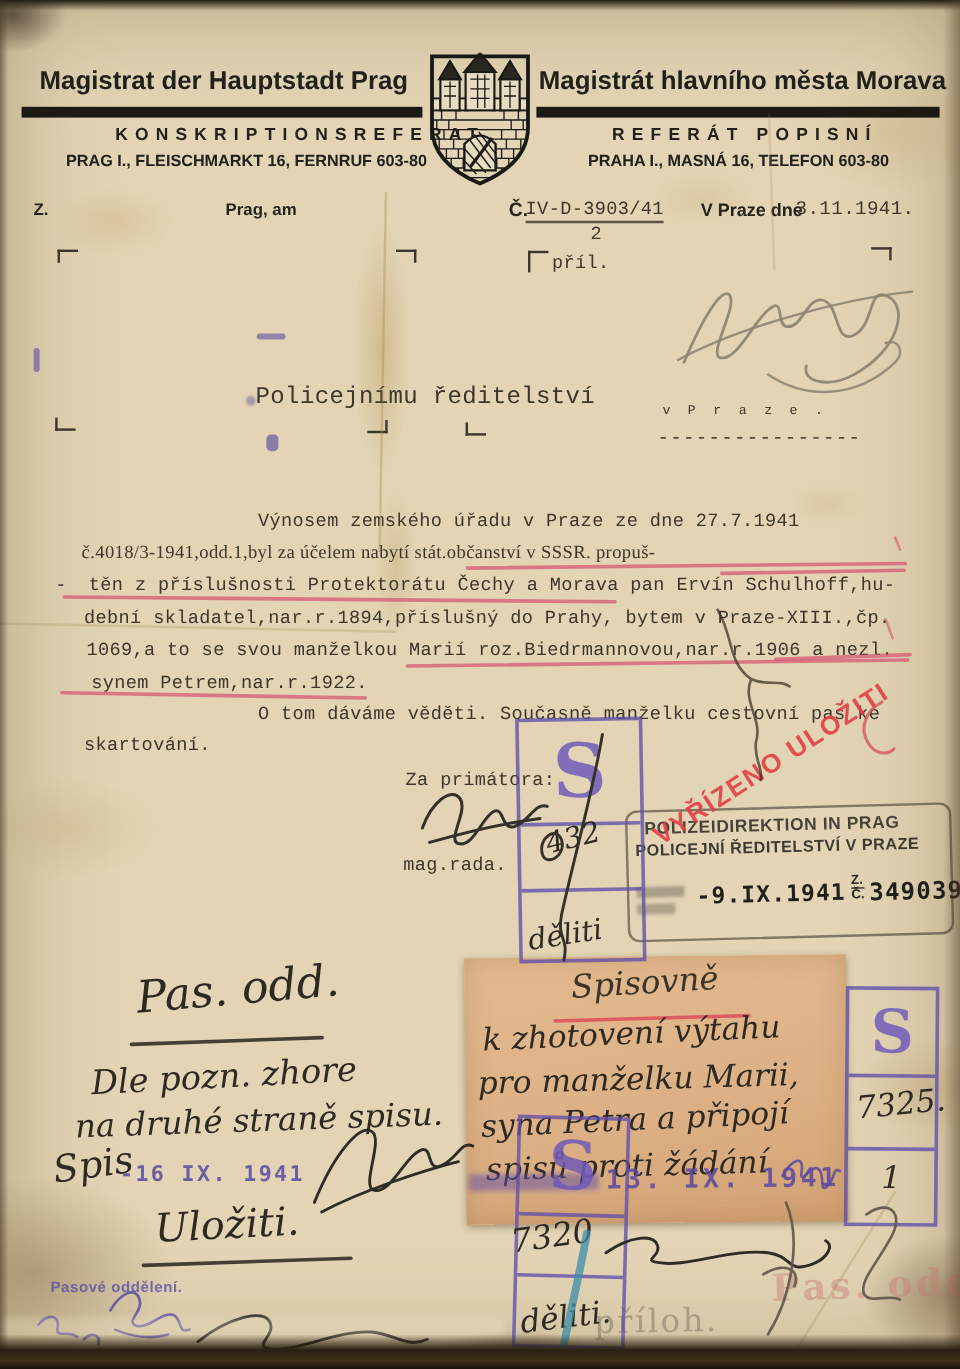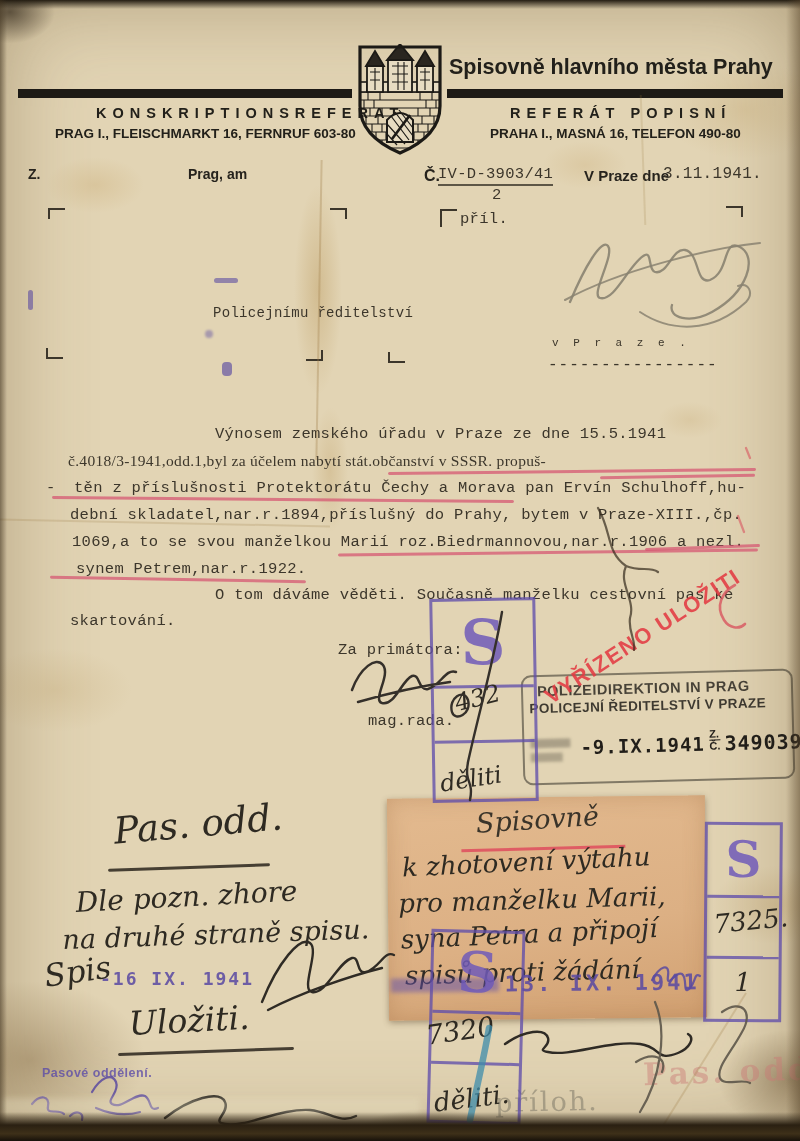--- a/index.html
+++ b/index.html
@@ -44,27 +44,28 @@
   .datepurple{font-family:"DejaVu Sans Mono",monospace;font-weight:bold;color:rgba(88,72,162,.85);white-space:pre;z-index:6;}
   .crease{position:absolute;background:rgba(158,124,70,.32);z-index:2;}
   svg.overlay{position:absolute;left:0;top:0;z-index:9;pointer-events:none;}
   .ghost{font-family:"DejaVu Serif",serif;white-space:pre;z-index:2;}
 </style>
 </head>
 <body>
 
 <div id="paper">
 
-  <div class="abs print" style="left:449px;top:55px;font-size:21.5px;z-index:2;">Spisovně hlavního města Prahy</div>
+  <div class="abs print" style="left:33px;top:55px;font-size:21.5px;z-index:2;">Magistrat der Hauptstadt Prag</div>
+  <div class="abs print" style="left:449px;top:55px;font-size:21.5px;z-index:2;">Magistrát hlavního města Morava</div>
   <div class="abs" style="left:18px;top:89px;width:334px;height:9px;background:#1d1a15;z-index:2;"></div>
   <div class="abs" style="left:447px;top:89px;width:336px;height:9px;background:#1d1a15;z-index:2;"></div>
   <div class="abs print" style="left:96px;top:105px;font-size:14.5px;letter-spacing:6px;z-index:2;">KONSKRIPTIONSREFERAT</div>
   <div class="abs print" style="left:55px;top:126px;font-size:13.5px;z-index:2;">PRAG I., FLEISCHMARKT 16, FERNRUF 603-80</div>
   <div class="abs print" style="left:510px;top:105px;font-size:14.5px;letter-spacing:6px;z-index:2;">REFERÁT POPISNÍ</div>
-  <div class="abs print" style="left:490px;top:126px;font-size:13.5px;z-index:2;">PRAHA I., MASNÁ 16, TELEFON 490-80</div>
+  <div class="abs print" style="left:490px;top:126px;font-size:13.5px;z-index:2;">PRAHA I., MASNÁ 16, TELEFON 603-80</div>
 
   <svg class="abs" style="left:356px;top:44px;z-index:3;" width="88" height="112" viewBox="0 0 88 112">
     <defs>
         <clipPath id="shieldclip">
           <path d="M4,3 H84 V62 Q84,92 44,109 Q4,92 4,62 Z"></path>
         </clipPath>
       </defs>
     <g clip-path="url(#shieldclip)" stroke="#1c1a16" stroke-width="1.1">
       <g>
         <path d="M4,48 H84 M4,56 H84 M4,64 H84 M4,72 H84 M4,80 H84 M4,88 H84 M4,96 H84 M4,104 H84" fill="none"></path>
@@ -104,43 +105,43 @@
 
   <span class="ctl" style="left:48px;top:208px;"></span>
   <span class="ctr" style="left:330px;top:208px;"></span>
   <span class="cbl" style="left:46px;top:348px;"></span>
   <span class="cbr" style="left:306px;top:350px;"></span>
   <span class="cbl" style="left:388px;top:352px;"></span>
   <span class="ctl" style="left:440px;top:209px;height:16px;"></span>
   <span class="ctr" style="left:726px;top:206px;"></span>
   <div class="abs tw" style="left:460px;top:210px;z-index:2;">příl.</div>
 
-  <div class="abs tw" style="left:213px;top:305px;font-size:14px;z-index:2;">Policejnímu ředitelství</div>
+  <div class="abs tw" style="left:213px;top:320px;font-size:20px;z-index:2;">Policejnímu ředitelství</div>
   <div class="abs tw" style="left:552px;top:337px;font-size:11px;letter-spacing:4px;z-index:2;">v P r a z e .</div>
   <div class="abs tw" style="left:548px;top:356px;font-size:16px;letter-spacing:1px;z-index:2;">----------------</div>
 
-  <div class="abs tw" style="left:215px;top:425px;z-index:2;">Výnosem zemského úřadu v Praze ze dne 15.5.1941</div>
+  <div class="abs tw" style="left:215px;top:425px;z-index:2;">Výnosem zemského úřadu v Praze ze dne 27.7.1941</div>
   <div class="abs tw" style="left:68px;top:452px;z-index:2;font-family:Liberation Serif, serif;">č.4018/3-1941,odd.1,byl za účelem nabytí stát.občanství v SSSR. propuš-</div>
   <div class="abs tw" style="left:46px;top:479px;z-index:2;">-</div>
   <div class="abs tw" style="left:74px;top:479px;z-index:2;">těn z příslušnosti Protektorátu Čechy a Morava pan Ervín Schulhoff,hu-</div>
   <div class="abs tw" style="left:70px;top:506px;z-index:2;">dební skladatel,nar.r.1894,příslušný do Prahy, bytem v Praze-XIII.,čp.</div>
   <div class="abs tw" style="left:72px;top:533px;z-index:2;">1069,a to se svou manželkou Marií roz.Biedrmannovou,nar.r.1906 a nezl.</div>
   <div class="abs tw" style="left:76px;top:560px;z-index:2;">synem Petrem,nar.r.1922.</div>
   <div class="abs tw" style="left:215px;top:586px;z-index:2;">O tom dáváme věděti. Současně manželku cestovní pas ke</div>
   <div class="abs tw" style="left:70px;top:612px;z-index:2;text-align:center;">skartování.</div>
 
   <div class="redline" style="left:388px;top:470px;width:368px;transform:rotate(-.6deg);"></div>
   <div class="redline" style="left:600px;top:475px;width:155px;transform:rotate(-1deg);"></div>
   <div class="redline" style="left:52px;top:498px;width:462px;transform:rotate(.5deg);"></div>
   <div class="redline" style="left:338px;top:551px;width:420px;transform:rotate(-.7deg);"></div>
   <div class="redline" style="left:645px;top:546px;width:115px;transform:rotate(-2deg);"></div>
   <div class="redline" style="left:50px;top:578px;width:256px;transform:rotate(1deg);"></div>
 
   <div class="abs tw" style="left:338px;top:641px;z-index:2;">Za primátora:</div>
-  <div class="abs tw" style="left:368px;top:712px;z-index:2;">mag.rada.</div>
+  <div class="abs tw" style="left:336px;top:712px;z-index:2;">mag.rada.</div>
 
   <div class="abs" style="left:540px;top:688px;transform:rotate(-33deg);transform-origin:left top;font-weight:bold;font-size:22px;letter-spacing:1.5px;color:rgba(226,58,66,.88);z-index:5;font-family:'Liberation Sans',sans-serif;white-space:pre;">VYŘÍZENO ULOŽITI</div>
 
   <div class="abs" style="left:522px;top:672px;width:268px;height:106px;border:2px solid rgba(32,29,24,.5);border-radius:10px;transform:rotate(-1.5deg);z-index:4;color:#211e19;">
     <div style="position:absolute;left:14px;top:6px;font-weight:bold;font-size:14.5px;letter-spacing:.5px;opacity:.8;white-space:pre;">POLIZEIDIREKTION IN PRAG</div>
     <div style="position:absolute;left:6px;top:24px;font-weight:bold;font-size:13.5px;letter-spacing:.4px;opacity:.85;white-space:pre;">POLICEJNÍ ŘEDITELSTVÍ V PRAZE</div>
     <div style="position:absolute;left:6px;top:62px;width:40px;height:9px;background:rgba(40,36,30,.3);filter:blur(1.5px);"></div>
     <div style="position:absolute;left:6px;top:76px;width:32px;height:9px;background:rgba(40,36,30,.28);filter:blur(1.5px);"></div>
     <div style="position:absolute;left:56px;top:60px;font-family:'DejaVu Sans Mono',monospace;font-weight:bold;font-size:19px;letter-spacing:1px;white-space:pre;">-9.IX.1941</div>
     <div style="position:absolute;left:185px;top:56px;">

